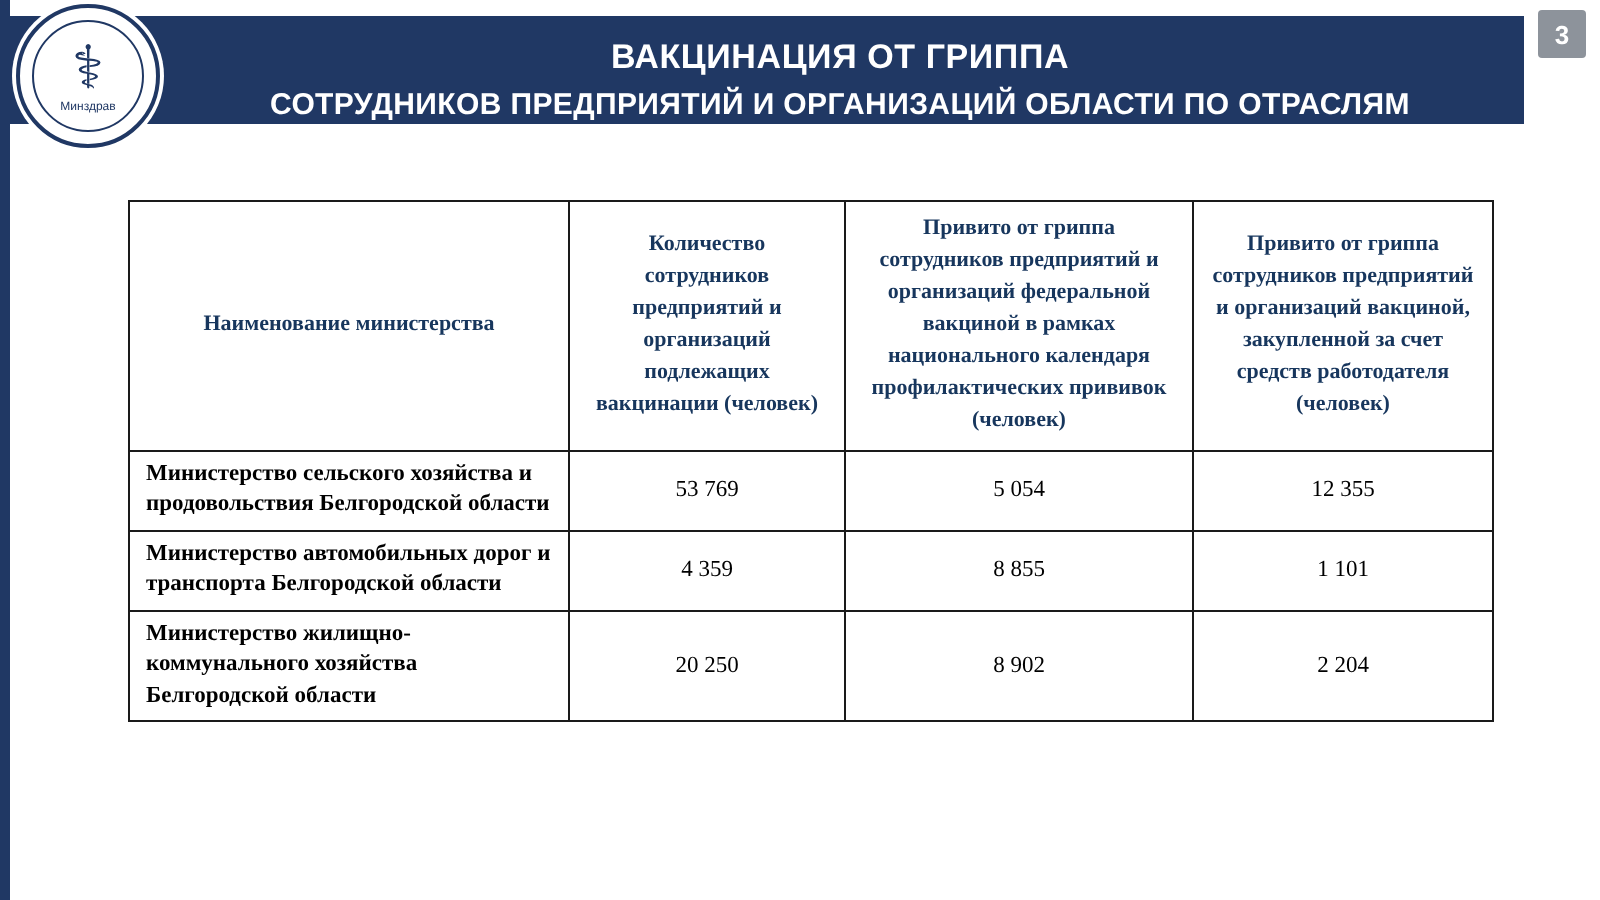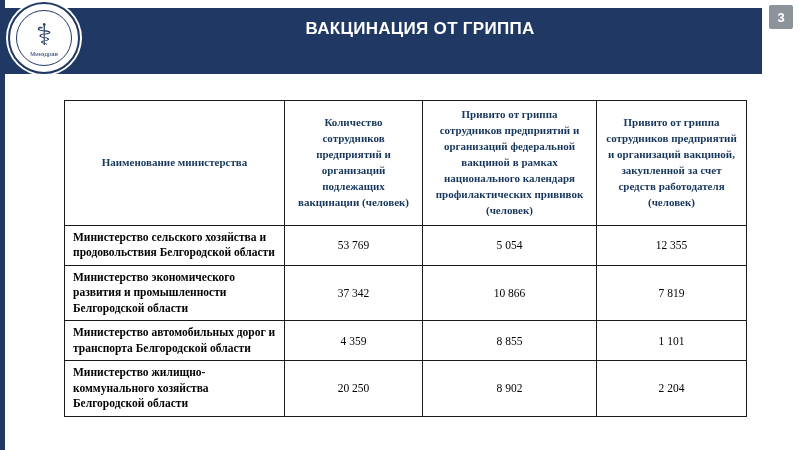--- a/index.html
+++ b/index.html
@@ -17,21 +17,21 @@
     position: absolute;
     left: 0; top: 0;
     width: 5px; height: 450px;
     background: #203864;
   }
 
   
   .title-bar {
     position: absolute;
     left: 0; top: 8px;
-    width: 762px; height: 66px;
+    width: 762px; height: 54px;
     background: #203864;
     color: #ffffff;
     font-family: "Liberation Sans", sans-serif;
     font-weight: bold;
     text-align: center;
     padding: 9px 10px 0 88px;
     line-height: 1.45;
   }
   .title-line1 { font-size: 17px; letter-spacing: 0.3px; }
   .title-line2 { font-size: 15px; letter-spacing: 0.2px; }
@@ -128,20 +128,21 @@
     color: #000000;
   }
 </style>
 </head>
 <body>
 
 <div class="left-strip"></div>
 
 <div class="title-bar">
   <div class="title-line1">ВАКЦИНАЦИЯ ОТ ГРИППА</div>
+  <div class="title-line2">СОТРУДНИКОВ ПРЕДПРИЯТИЙ И ОРГАНИЗАЦИЙ ОБЛАСТИ ПО ОТРАСЛЯМ</div>
 </div>
 
 <div class="logo">
   <div class="logo-inner-ring">
     <span class="logo-symbol">⚕</span>
     <span class="logo-caption">Минздрав</span>
   </div>
 </div>
 
 <div class="page-number">3</div>
@@ -162,26 +163,20 @@
     </tr>
   </thead>
   <tbody>
     <tr>
       <td class="name-cell">Министерство сельского хозяйства и продовольствия Белгородской области</td>
       <td class="num-cell">53 769</td>
       <td class="num-cell">5 054</td>
       <td class="num-cell">12 355</td>
     </tr>
     <tr>
-      <td class="name-cell">Министерство экономического развития и промышленности Белгородской области</td>
-      <td class="num-cell">37 342</td>
-      <td class="num-cell">10 866</td>
-      <td class="num-cell">7 819</td>
-    </tr>
-    <tr>
       <td class="name-cell">Министерство автомобильных дорог и транспорта Белгородской области</td>
       <td class="num-cell">4 359</td>
       <td class="num-cell">8 855</td>
       <td class="num-cell">1 101</td>
     </tr>
     <tr>
       <td class="name-cell">Министерство жилищно-коммунального хозяйства Белгородской области</td>
       <td class="num-cell">20 250</td>
       <td class="num-cell">8 902</td>
       <td class="num-cell">2 204</td>

